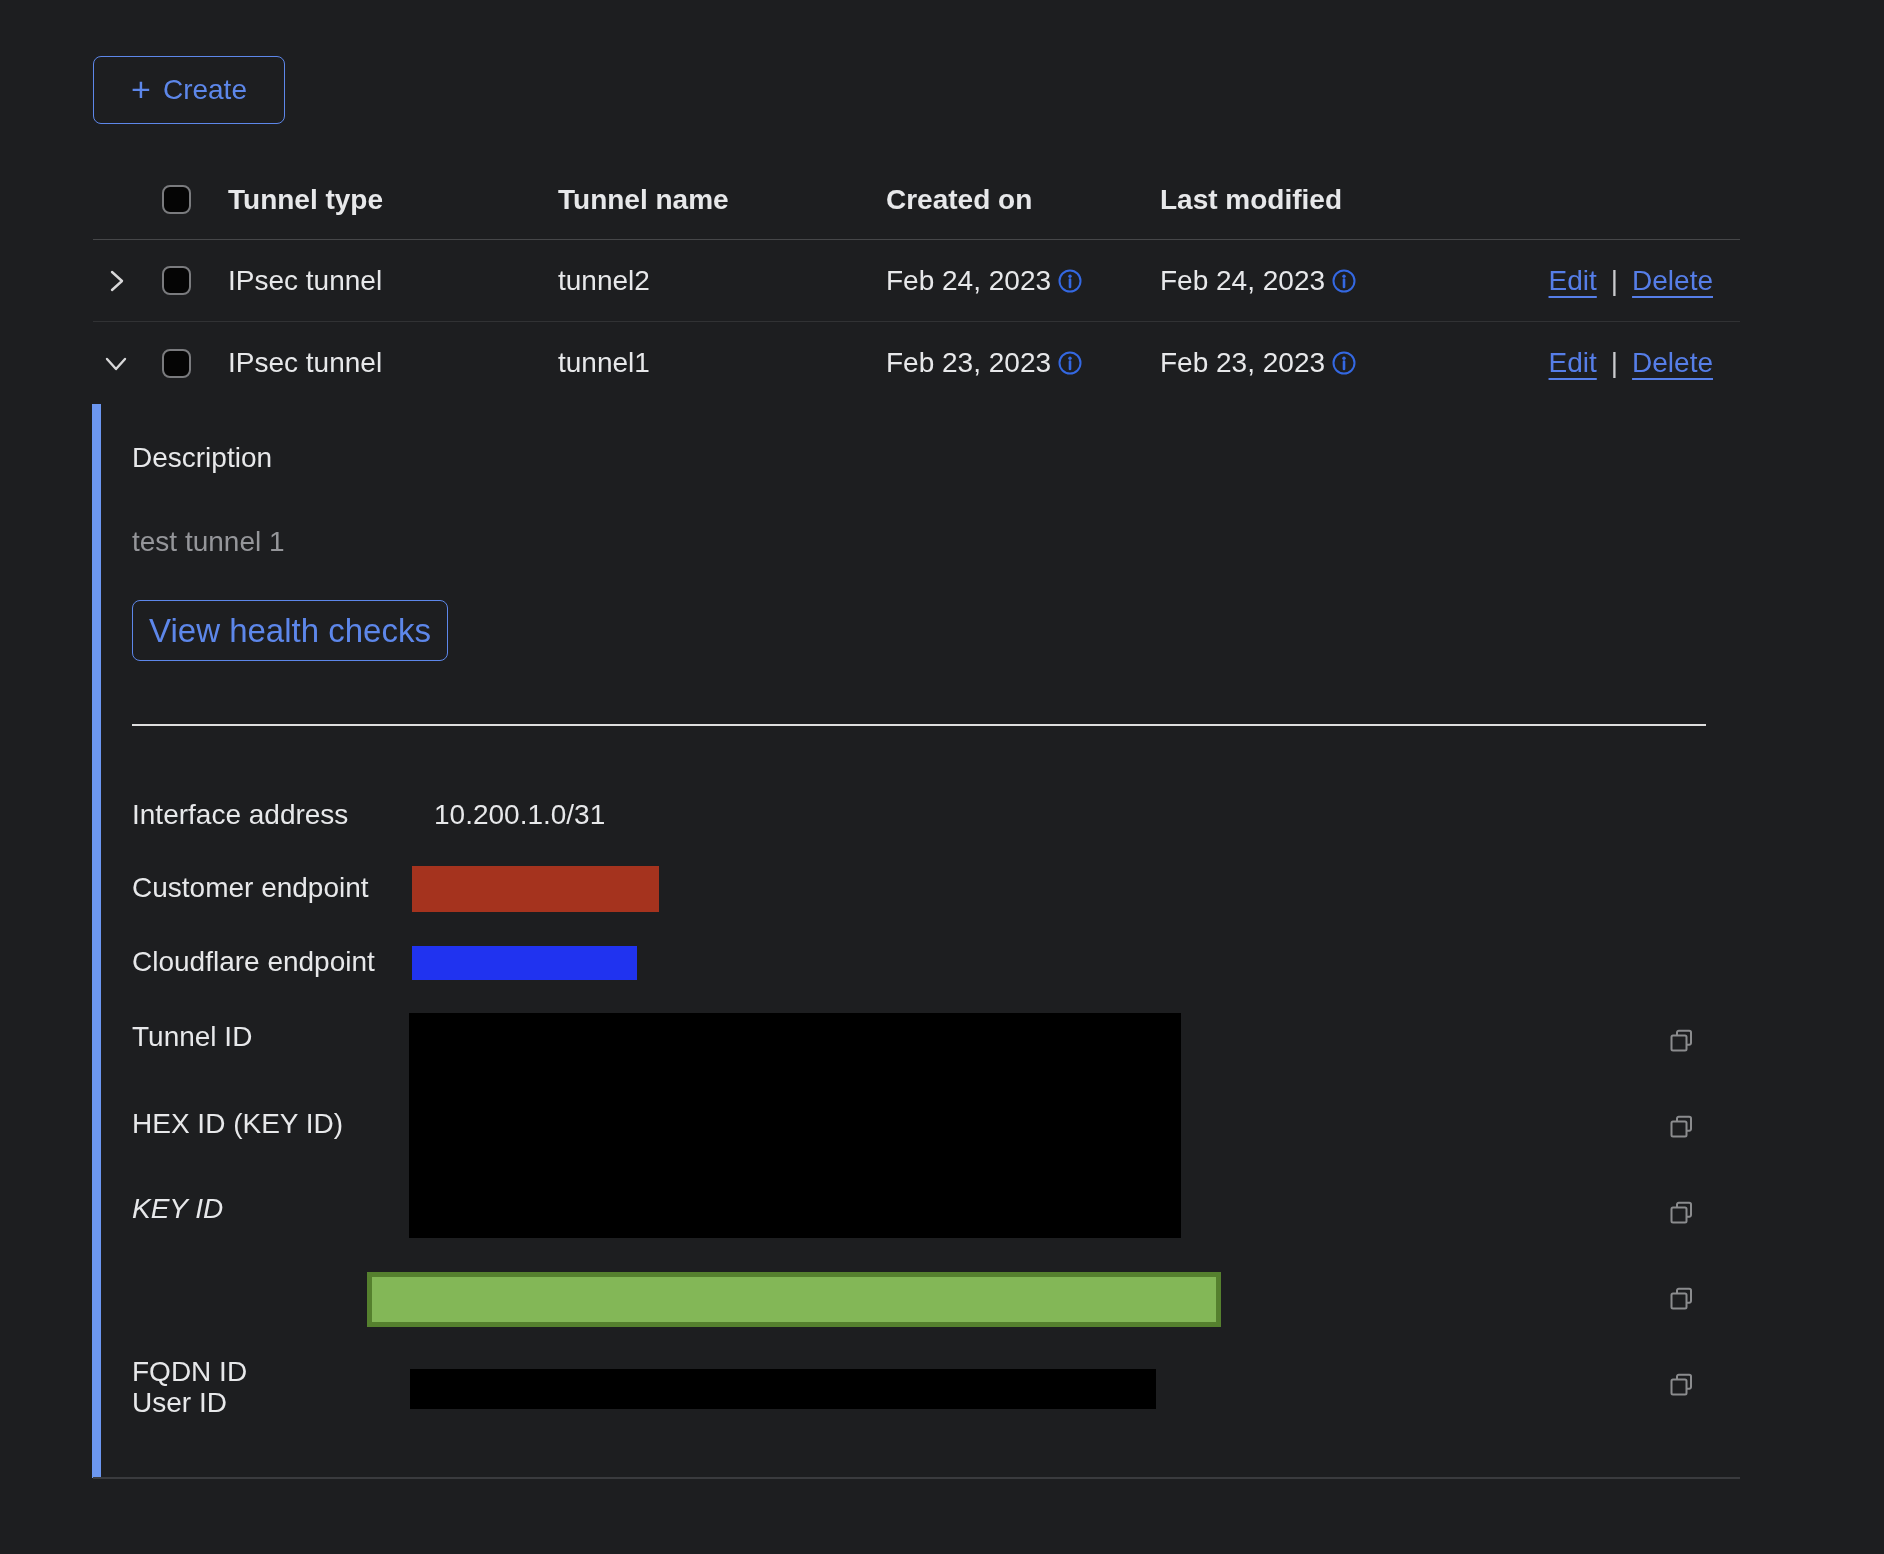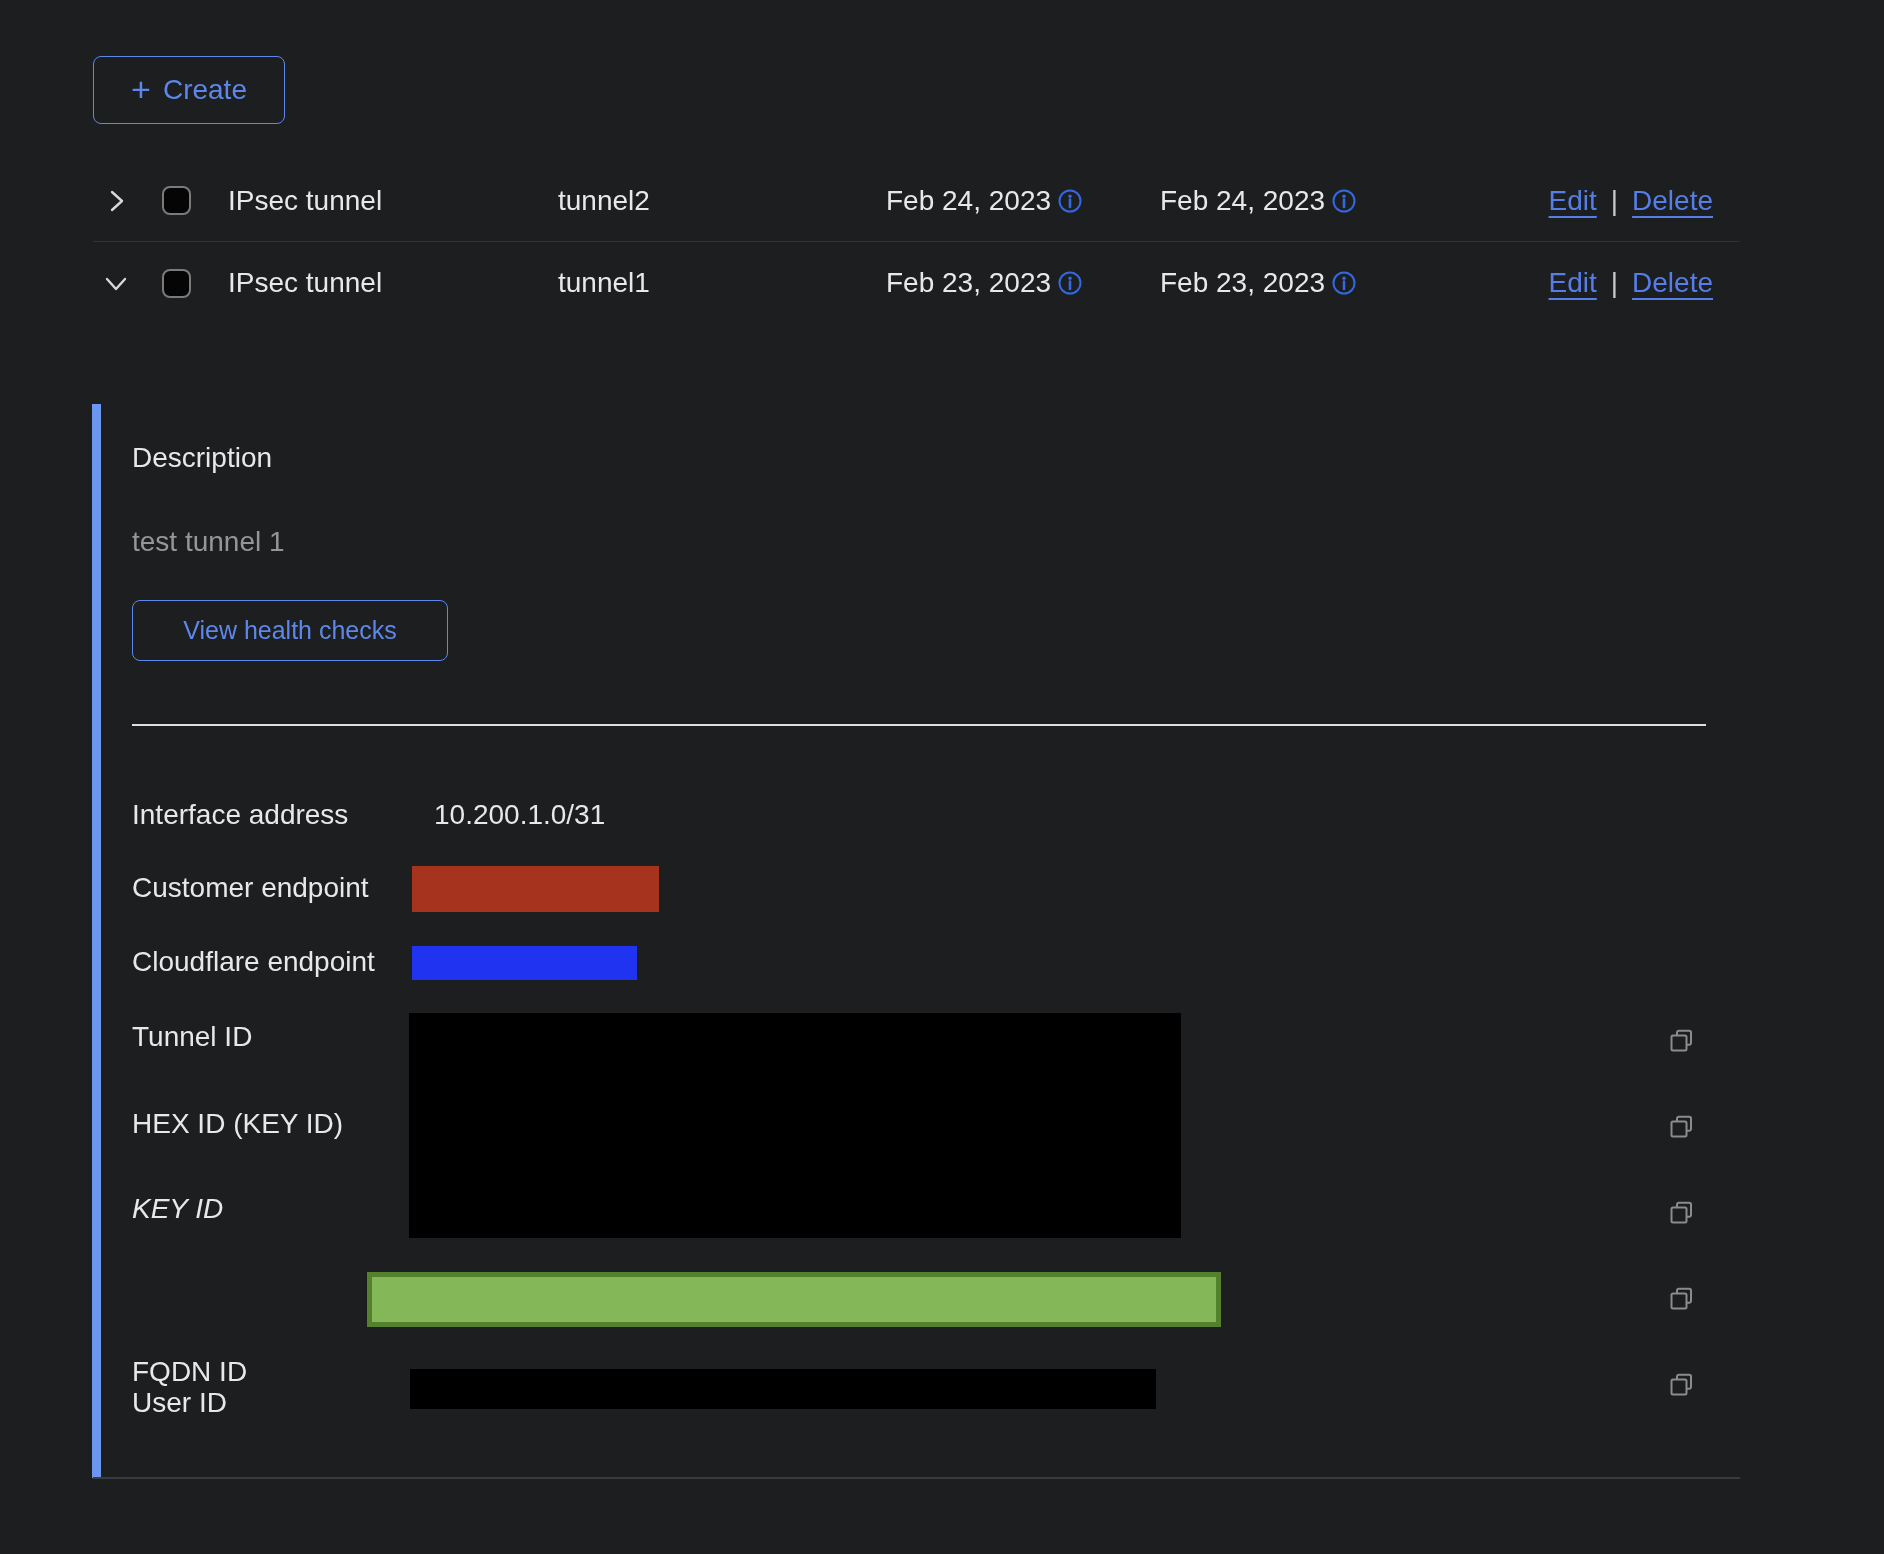--- a/index.html
+++ b/index.html
@@ -44,21 +44,21 @@
   .cell-actions{display:flex;align-items:center;justify-content:flex-end;gap:14px;padding-right:27px;}
   .link{color:var(--link-blue);text-decoration:underline;text-underline-offset:6px;cursor:pointer;}
   .pipe{color:#c9cacd;}
   
   .accent-bar{position:absolute;left:92px;top:404px;width:9px;height:1074px;background:var(--bar-blue);}
   .desc-label{position:absolute;left:132px;top:442px;color:var(--text);text-align:right;}
   .desc-value{position:absolute;left:132px;top:526px;color:var(--muted);}
   .health-btn{
     position:absolute;left:132px;top:600px;width:316px;height:61px;
     background:transparent;border:1.5px solid var(--accent-blue);border-radius:8px;
-    color:var(--accent-blue);font-size:25px;font-family:inherit;cursor:pointer;
+    color:var(--accent-blue);font-size:33px;font-family:inherit;cursor:pointer;
   }
   .divider-white{position:absolute;left:132px;top:724px;width:1574px;height:2px;background:var(--divider-light);}
   .divider-bottom{position:absolute;left:93px;top:1477px;width:1647px;height:2px;background:var(--divider-dark);}
   .fld{position:absolute;left:132px;color:var(--text);}
   .fld-value{position:absolute;left:434px;color:var(--text);}
   .redact{position:absolute;}
   .redact.red{left:412px;top:866px;width:247px;height:46px;background:var(--red-block);}
   .redact.blue{left:412px;top:946px;width:225px;height:34px;background:var(--blue-block);}
   .redact.black-lg{left:409px;top:1013px;width:772px;height:225px;background:var(--black-block);}
   .redact.green{left:367px;top:1272px;width:854px;height:55px;background:var(--green-fill);border:5px solid var(--green-border);}
@@ -69,20 +69,31 @@
 </head>
 <body>
 
 <button class="create-btn">
   <span class="plus">+</span>
   <span>Create</span>
 </button>
 
 <div class="tunnel-table">
 
+  <div class="t-row t-head">
+    <div class="cell-chevron"></div>
+    <div class="cell-check">
+      <div class="checkbox"></div>
+    </div>
+    <div>Tunnel type</div>
+    <div>Tunnel name</div>
+    <div>Created on</div>
+    <div>Last modified</div>
+    <div></div>
+  </div>
 
   <div class="t-row t-data first">
     <div class="cell-chevron">
       <svg width="26" height="26" viewBox="0 0 26 26">
         <polyline points="9,4 19,13 9,22" fill="none" stroke="#d8d8d9" stroke-width="2.4" stroke-linecap="round" stroke-linejoin="round"></polyline>
       </svg>
     </div>
     <div class="cell-check">
       <div class="checkbox"></div>
     </div>

